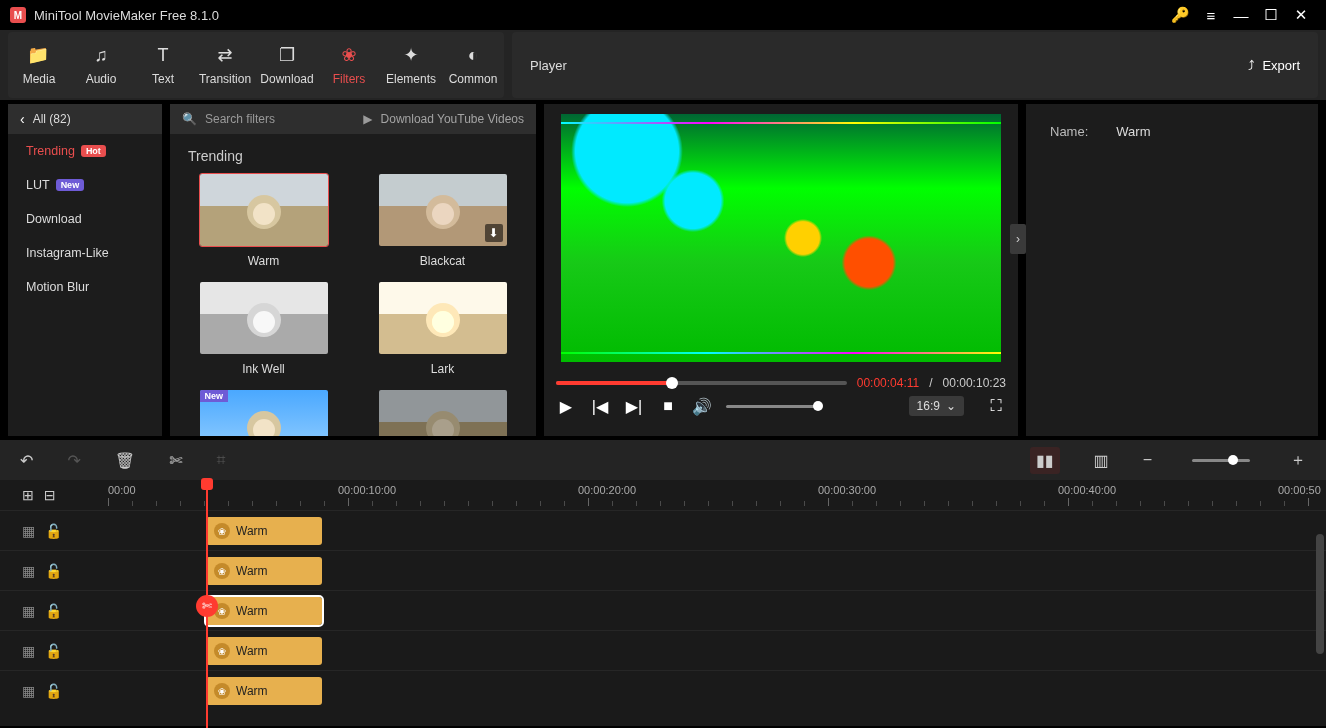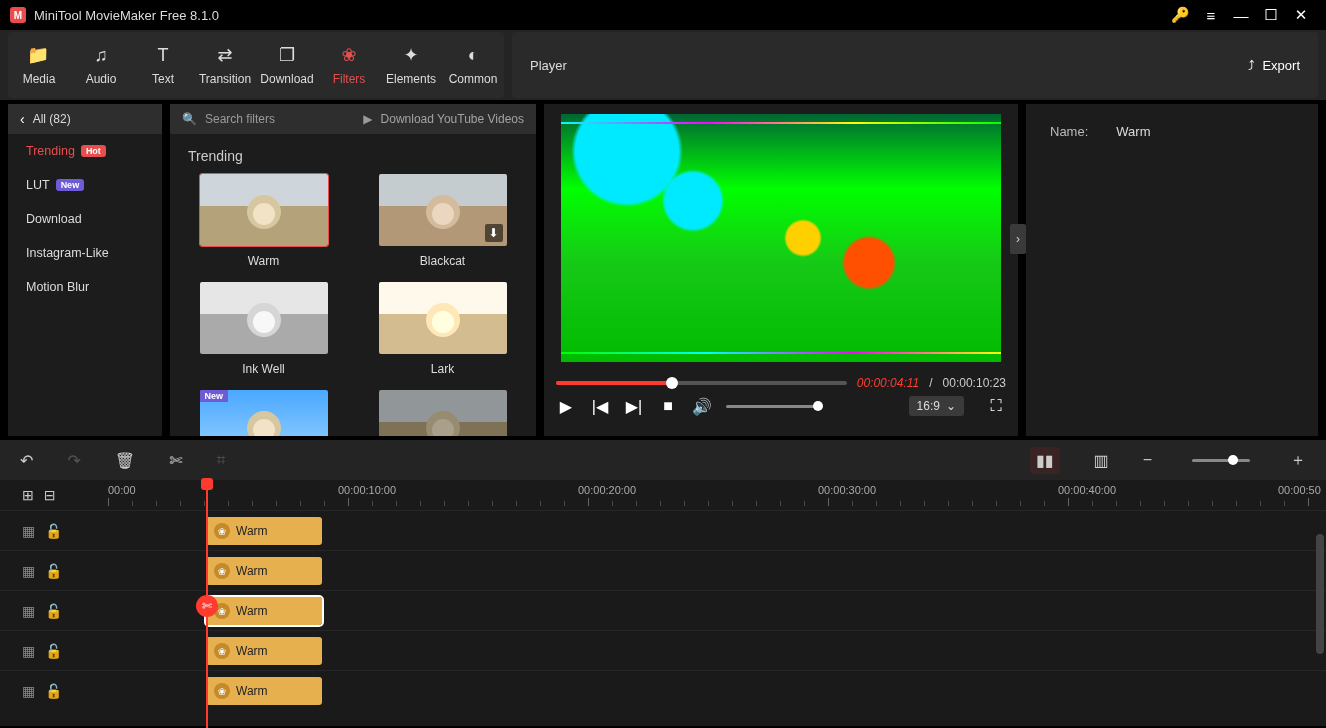--- a/index.html
+++ b/index.html
@@ -83,21 +83,21 @@
   .progress{display:flex;align-items:center;gap:10px;font-size:12px;}
   .progress .track{flex:1;height:4px;background:#555;border-radius:2px;position:relative;}
   .progress .fill{position:absolute;left:0;top:0;bottom:0;width:40%;background:var(--accent);border-radius:2px;}
   .progress .knob{position:absolute;left:40%;top:50%;transform:translate(-50%,-50%);width:12px;height:12px;background:#fff;border-radius:50%;}
   .pc-row{display:flex;align-items:center;gap:14px;}
   .pbtn{color:#fff;font-size:16px;width:20px;text-align:center;}
   .vol-track{width:92px;height:3px;background:#888;border-radius:2px;position:relative;}
   .vol-track .vk{position:absolute;right:0;top:50%;transform:translate(50%,-50%);width:10px;height:10px;background:#fff;border-radius:50%;}
   .ratio-sel{margin-left:auto;display:flex;align-items:flex-end;gap:6px;background:#3a3a3a;padding:3px 8px;border-radius:3px;font-size:12px;}
   .fs-btn{color:#fff;}
-  .time-cur{color:var(--accent);font-style:italic;}
+  .time-cur{color:var(--accent);}
   .time-sep{color:#ccc;}
   .time-tot{color:#ccc;}
   
   .side-tab{position:absolute;right:-8px;top:120px;width:16px;height:30px;background:#3a3a3a;border-radius:2px;display:flex;align-items:center;justify-content:center;font-size:12px;color:#ccc;}
   
   .prop{width:292px;background:var(--bg);padding:20px 24px;font-size:13px;}
   .prop-row{display:flex;gap:28px;}
   .prop-row .lbl{color:#bbb;}
   
   .tl-tools{height:40px;background:var(--bg2);display:flex;align-items:center;padding:0 20px;gap:34px;margin-top:4px;}

